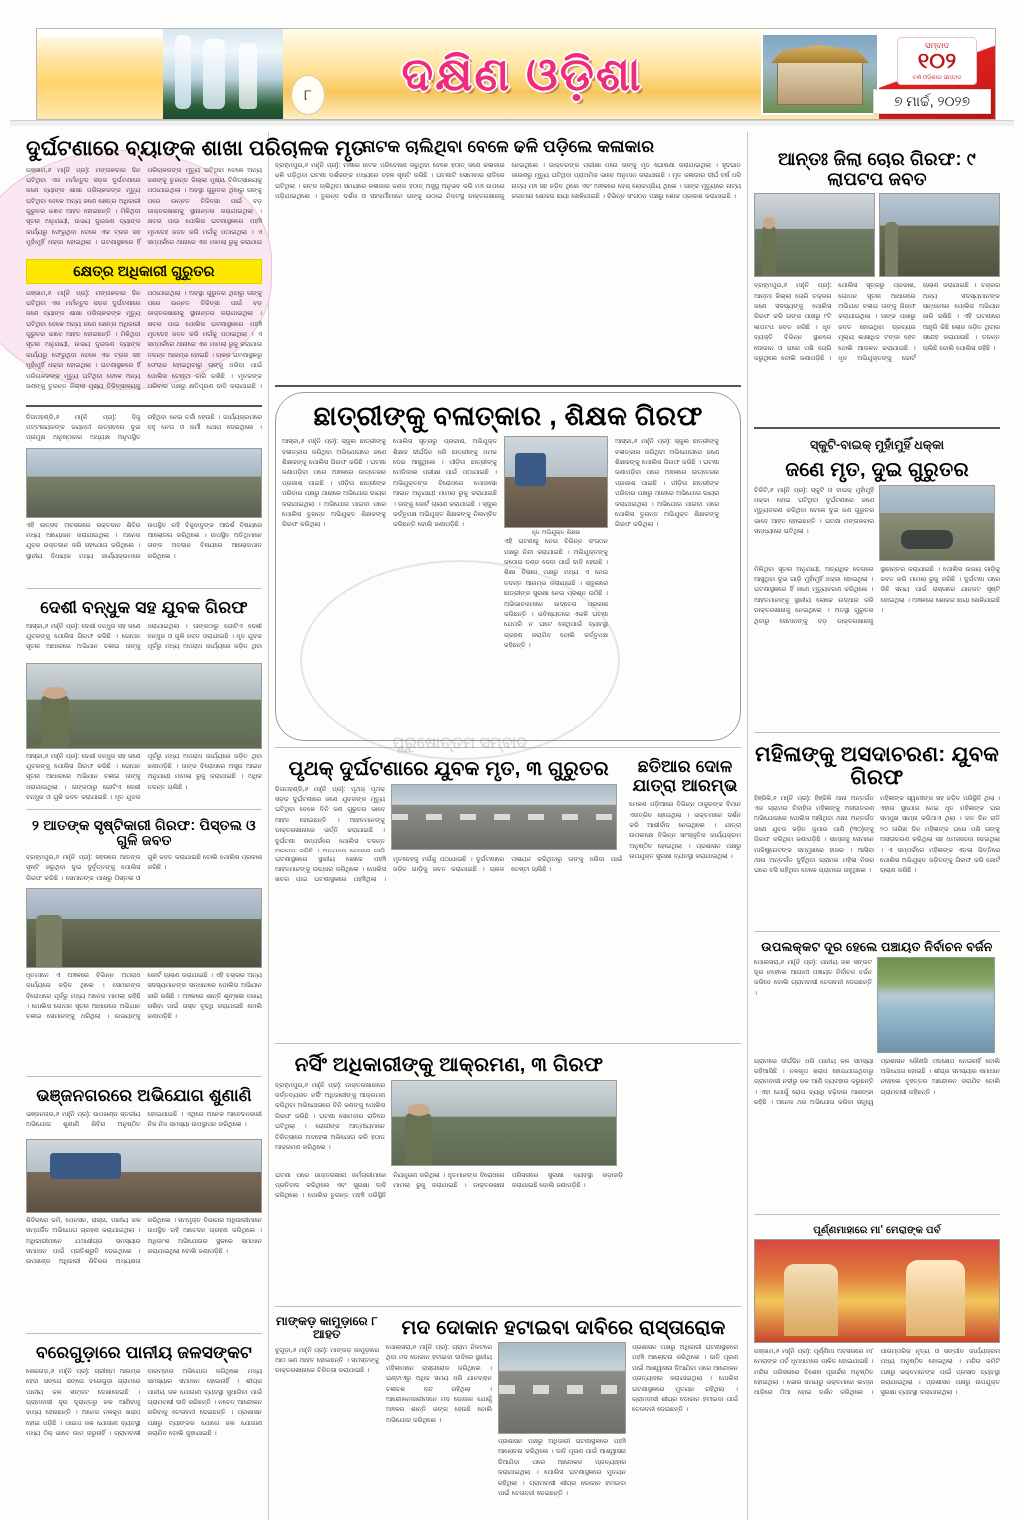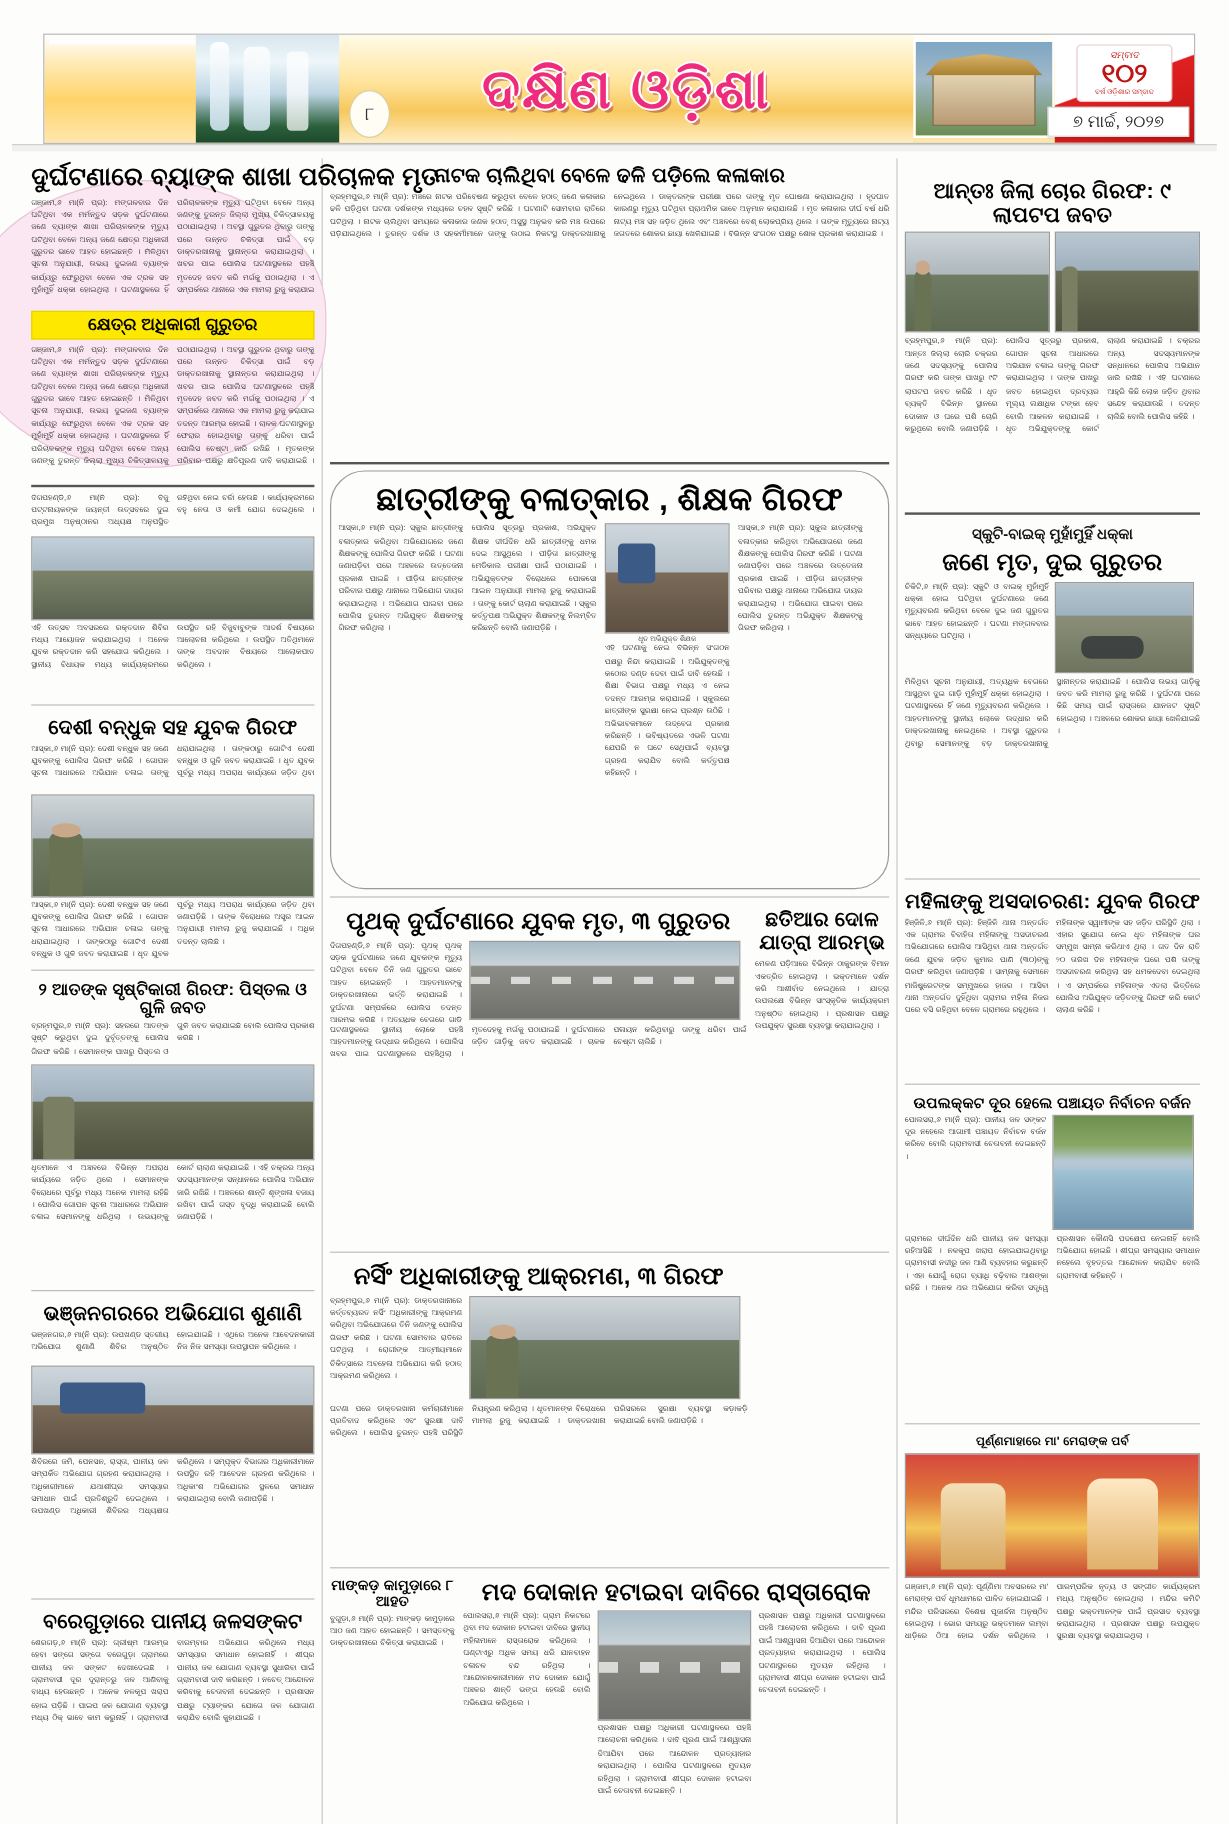--- a/index.html
+++ b/index.html
@@ -102,21 +102,21 @@
   .mh-logo {
     flex:0 0 auto; width:116px; position:relative;
     background:linear-gradient(160deg,#ffffff 0%,#ffffff 44%,#e02020 45%,#c01414 100%);
   }
   .mh-logo-box {
     position:absolute; left:18px; top:8px; width:80px; height:48px;
     background:#fff; border:1px solid #e8c9c9; border-radius:4px;
     display:flex; flex-direction:column; align-items:center; justify-content:center;
     line-height:1;
   }
-  .mh-logo-top { font-size:8px; color:#c01414;font-style:italic; }
+  .mh-logo-top { font-size:8px; color:#c01414; }
   .mh-logo-big { font-size:22px; font-weight:bold; color:#c01414; }
   .mh-logo-sub { font-size:6px; color:#c01414; margin-top:2px; }
   .mh-date {
     position:absolute; left:-6px; bottom:5px; width:118px;
     background:#fff; border:1px solid #dcdcdc;
     text-align:center; font-size:14px; padding:3px 0; color:#222;
     box-shadow:0 1px 2px rgba(0,0,0,.15);
   }
 
   
@@ -447,21 +447,21 @@
         <div style="display:flex;gap:5px;">
           <div class="body-text" style="width:120px;height:76px;">ଚିକିଟି,୬ ମା(ନି ପ୍ର): ସ୍କୁଟି ଓ ବାଇକ୍ ମୁହାଁମୁହିଁ ଧକ୍କା ହୋଇ ଘଟିଥିବା ଦୁର୍ଘଟଣାରେ ଜଣେ ମୃତ୍ୟୁବରଣ କରିଥିବା ବେଳେ ଦୁଇ ଜଣ ଗୁରୁତର ଭାବେ ଆହତ ହୋଇଛନ୍ତି । ଘଟଣା ମଙ୍ଗଳବାର ସନ୍ଧ୍ୟାରେ ଘଟିଥିଲା ।</div>
           <div class="photo ph-bike" style="width:116px;height:76px;"></div>
         </div>
         <div class="body-text c2" style="height:162px;margin-top:3px;">ମିଳିଥିବା ସୂଚନା ଅନୁଯାୟୀ, ଅତ୍ୟଧିକ ବେଗରେ ଆସୁଥିବା ଦୁଇ ଗାଡ଼ି ମୁହାଁମୁହିଁ ଧକ୍କା ହୋଇଥିଲା । ଘଟଣାସ୍ଥଳରେ ହିଁ ଜଣେ ମୃତ୍ୟୁବରଣ କରିଥିଲେ । ଆହତମାନଙ୍କୁ ସ୍ଥାନୀୟ ଲୋକେ ଉଦ୍ଧାର କରି ଡାକ୍ତରଖାନାକୁ ନେଇଥିଲେ । ଅବସ୍ଥା ଗୁରୁତର ଥିବାରୁ ସେମାନଙ୍କୁ ବଡ଼ ଡାକ୍ତରଖାନାକୁ ସ୍ଥାନାନ୍ତର କରାଯାଇଛି । ପୋଲିସ ଉଭୟ ଗାଡ଼ିକୁ ଜବତ କରି ମାମଲା ରୁଜୁ କରିଛି । ଦୁର୍ଘଟଣା ପରେ କିଛି ସମୟ ପାଇଁ ରାସ୍ତାରେ ଯାନଜଟ ସୃଷ୍ଟି ହୋଇଥିଲା । ଅଞ୍ଚଳରେ ଶୋକର ଛାୟା ଖେଳିଯାଇଛି ।</div>
       </div>
 
       <div class="rule"></div>
 
       <div>
-        <div class="hl hl-md" style="font-size:17px;text-align:right;">ମହିଳାଙ୍କୁ ଅସଦାଚରଣ: ଯୁବକ ଗିରଫ</div>
+        <div class="hl hl-md" style="font-size:21px;">ମହିଳାଙ୍କୁ ଅସଦାଚରଣ: ଯୁବକ ଗିରଫ</div>
         <div style="display:flex;gap:6px;">
           <div class="body-text" style="width:120px;height:132px;">ହିଞ୍ଜିଳି,୬ ମା(ନି ପ୍ର): ହିଞ୍ଜିଳି ଥାନା ଅନ୍ତର୍ଗତ ଏକ ଗ୍ରାମର ବିବାହିତା ମହିଳାଙ୍କୁ ଅସଦାଚରଣ ଅଭିଯୋଗରେ ପୋଲିସ ଆସିଥିବା ଥାନା ଅନ୍ତର୍ଗତ ଜଣେ ଯୁବକ ଜଡ଼ିତ କୁମାର ପାଣି (୩୦)ଙ୍କୁ ଗିରଫ କରିଥିବା ଜଣାପଡ଼ିଛି । ସାମ୍ନାକୁ ସେମାନେ ମାଜିଷ୍ଟ୍ରେଟଙ୍କ ସମ୍ମୁଖରେ ହାଜର । ଆସିବା ଥାନା ଅନ୍ତର୍ଗତ ଦୁହିଁଥିବା ଗ୍ରାମର ମହିଳା ନିଜର ଘରେ ବସି ରହିଥିବା ବେଳେ ଗ୍ରାମରେ ରହୁଥିଲେ ।</div>
           <div class="body-text" style="width:120px;height:132px;">ମହିଳାଙ୍କ ସ୍ୱାମୀଙ୍କ ସହ ଜଡ଼ିତ ପରିସ୍ଥିତି ଥିଲା । ଏହାର ସୁଯୋଗ ନେଇ ଧୃତ ମହିଳାଙ୍କ ଘର ସମ୍ମୁଖ ସାମ୍ନା କରିଥାଏ ଥିଲା । ଗତ ଦିନ ରାତି ୨୦ ତାରିଖ ଦିନ ମହିଳାଙ୍କ ଘରେ ପଶି ତାଙ୍କୁ ଅସଦାଚରଣ କରିଥିଲା ସହ ଧମକଦେବା ଦେଇଥିଲା । ଏ ସମ୍ପର୍କରେ ମହିଳାଙ୍କ ଏତଲା ଭିତ୍ତିରେ ପୋଲିସ ଅଭିଯୁକ୍ତ ଜଡ଼ିତଙ୍କୁ ଗିରଫ କରି କୋର୍ଟ ଚାଲାଣ କରିଛି ।</div>
         </div>
       </div>
 
       <div class="rule"></div>
 
       <div>
         <div class="hl hl-sm" style="font-size:12.5px;">ଉପଲକ୍କଟ ଦୂର ହେଲେ ପଞ୍ଚାୟତ ନିର୍ବାଚନ ବର୍ଜନ</div>
@@ -475,13 +475,14 @@
       <div class="rule"></div>
 
       <div>
         <div class="hl hl-md" style="font-size:10px;">ପୂର୍ଣ୍ଣମାହାରେ ମା' ମେରାଙ୍କ ପର୍ବ</div>
         <div class="photo ph-fest" style="height:104px;margin:3px 0;"></div>
         <div class="body-text c2" style="height:150px;">ଗଞ୍ଜାମ,୬ ମା(ନି ପ୍ର): ପୂର୍ଣ୍ଣିମା ଅବସରରେ ମା' ମେରାଙ୍କ ପର୍ବ ଧୂମଧାମରେ ପାଳିତ ହୋଇଯାଇଛି । ମନ୍ଦିର ପରିସରରେ ବିଶେଷ ପୂଜାର୍ଚ୍ଚନା ଅନୁଷ୍ଠିତ ହୋଇଥିଲା । ଭୋର ସମୟରୁ ଭକ୍ତମାନେ ଲମ୍ବା ଧାଡ଼ିରେ ଠିଆ ହୋଇ ଦର୍ଶନ କରିଥିଲେ । ପାରମ୍ପରିକ ନୃତ୍ୟ ଓ ସଙ୍ଗୀତ କାର୍ଯ୍ୟକ୍ରମ ମଧ୍ୟ ଅନୁଷ୍ଠିତ ହୋଇଥିଲା । ମନ୍ଦିର କମିଟି ପକ୍ଷରୁ ଭକ୍ତମାନଙ୍କ ପାଇଁ ପ୍ରସାଦ ବ୍ୟବସ୍ଥା କରାଯାଇଥିଲା । ପ୍ରଶାସନ ପକ୍ଷରୁ ଉପଯୁକ୍ତ ସୁରକ୍ଷା ବ୍ୟବସ୍ଥା କରାଯାଇଥିଲା ।</div>
       </div>
     </div>
   </div>
 
+  <div class="watermark">ପୁରୁଷୋତ୍ତମ ସମ୍ବାଦ</div>
 </div>
 
 </body></html>

